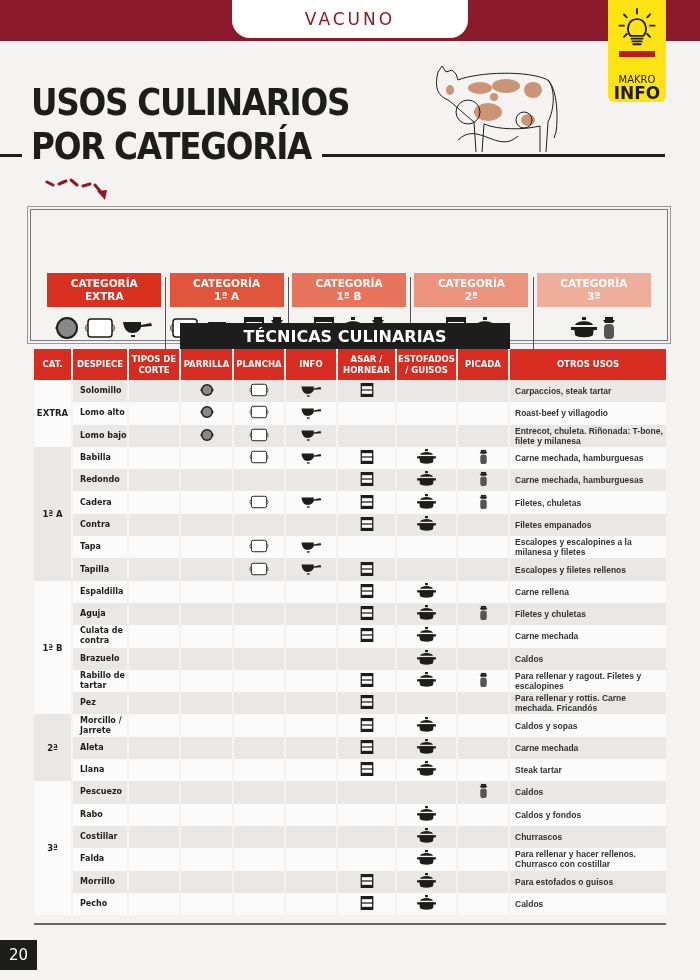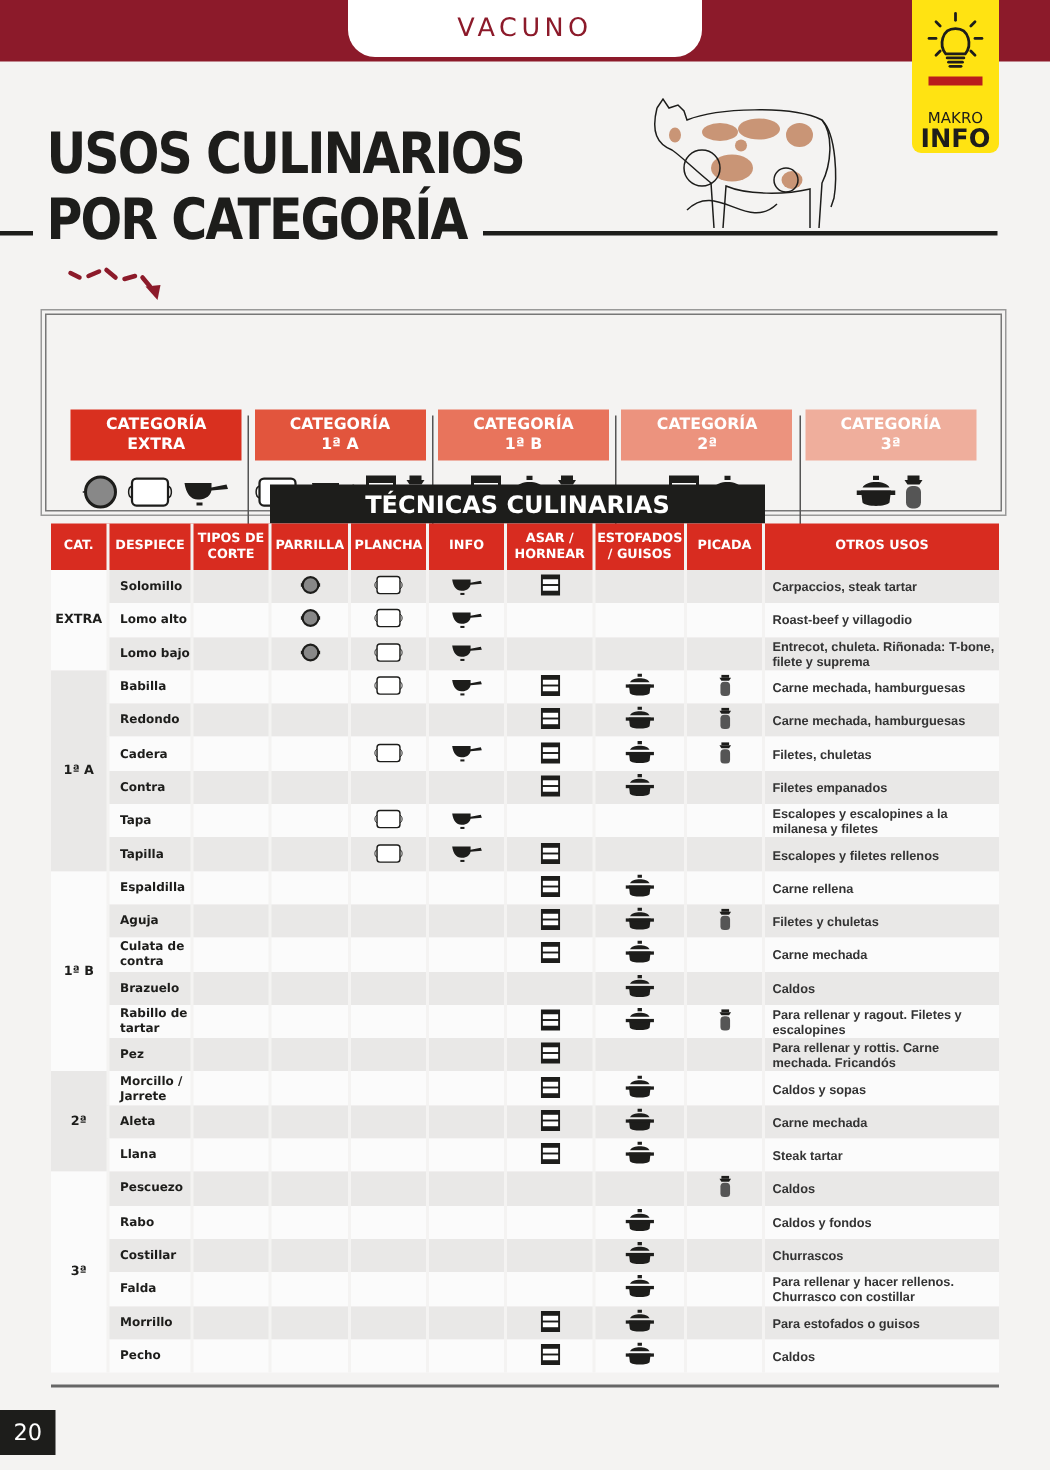--- a/index.html
+++ b/index.html
@@ -301,21 +301,21 @@
             <rect x="4" y="2" width="24" height="18" rx="3" fill="#fff" stroke="#1d1d1b" stroke-width="1.5"></rect>
             <path d="M4 7 C1 8,1 14,4 15 M28 7 C31 8,31 14,28 15" stroke="#1d1d1b" fill="none"></path>
           </svg></td>
         <td><svg width="22" height="15" viewBox="0 0 32 22">
             <path d="M2 5 L 20 5 L 20 8 L 30 6 L 31 9 L 20 10 C 19 15, 14 16, 11 16 C 6 16, 3 12, 2 5 Z" fill="#1d1d1b"></path>
             <rect x="10" y="18" width="4" height="2" fill="#1d1d1b"></rect>
           </svg></td>
         <td></td>
         <td></td>
         <td></td>
-        <td class="otros">Entrecot, chuleta. Riñonada: T-bone, filete y suprema</td>
+        <td class="otros">Entrecot, chuleta. Riñonada: T-bone, filete y milanesa</td>
       </tr>
       <tr class="w">
         <td class="cat g" rowspan="6">1ª A</td>
         <td class="desp">Babilla</td>
         <td></td>
         <td></td>
         <td><svg width="22" height="14" viewBox="0 0 32 22">
             <rect x="4" y="2" width="24" height="18" rx="3" fill="#fff" stroke="#1d1d1b" stroke-width="1.5"></rect>
             <path d="M4 7 C1 8,1 14,4 15 M28 7 C31 8,31 14,28 15" stroke="#1d1d1b" fill="none"></path>
           </svg></td>

